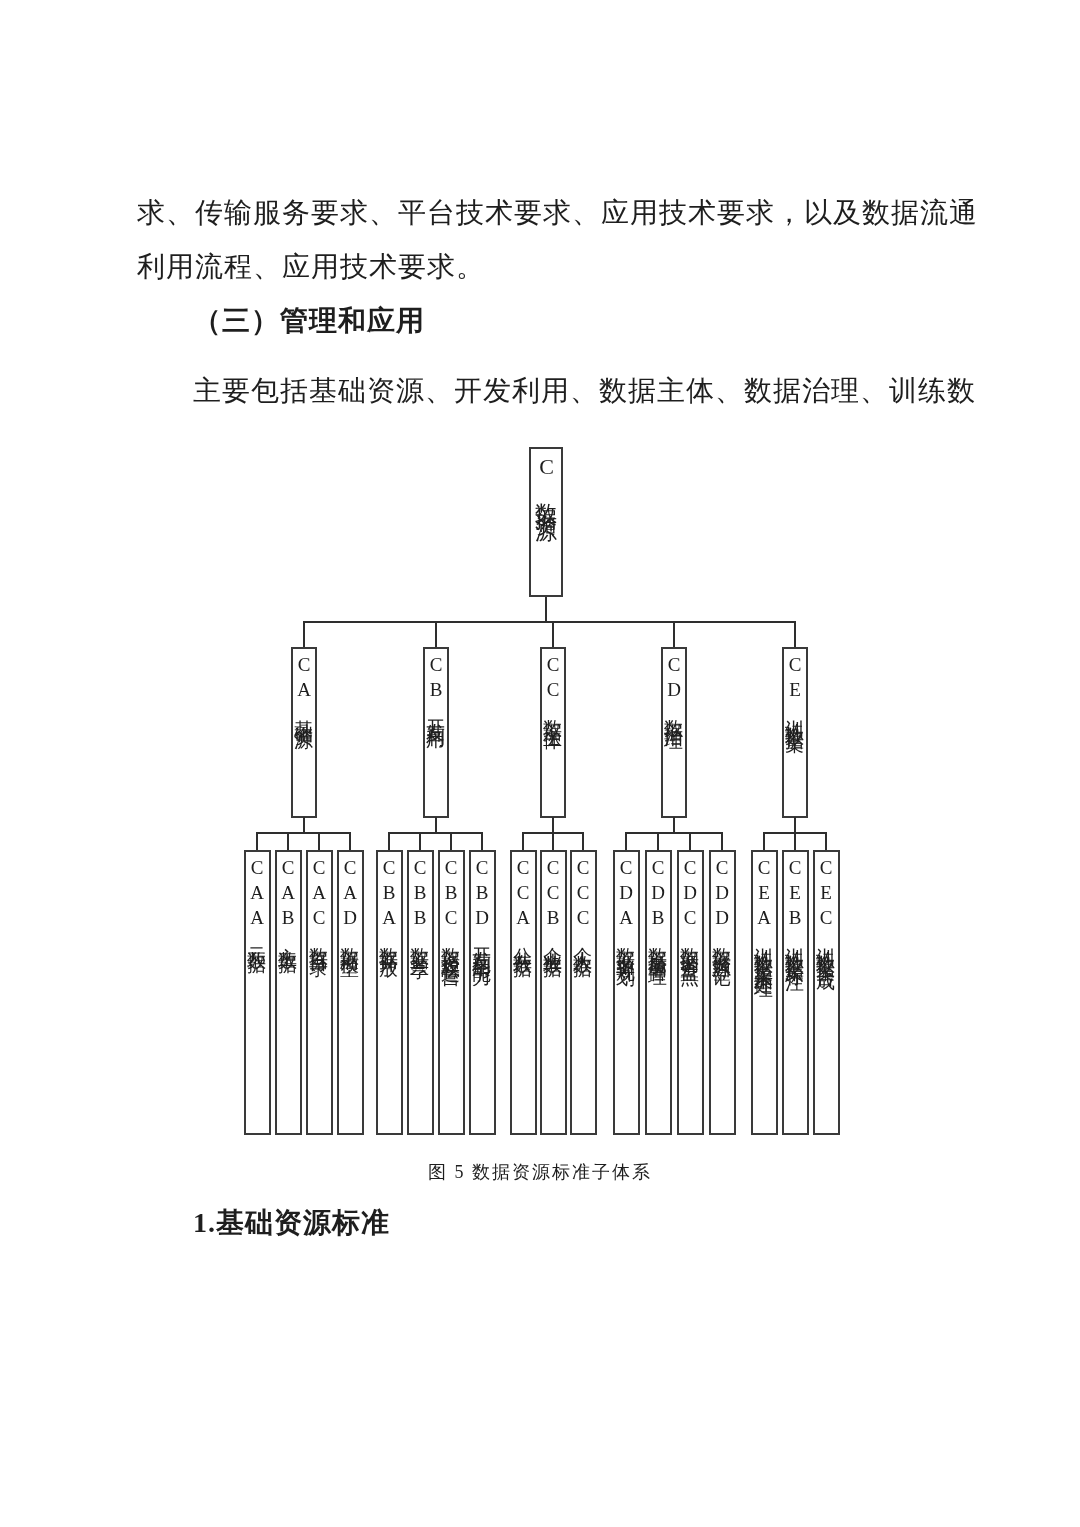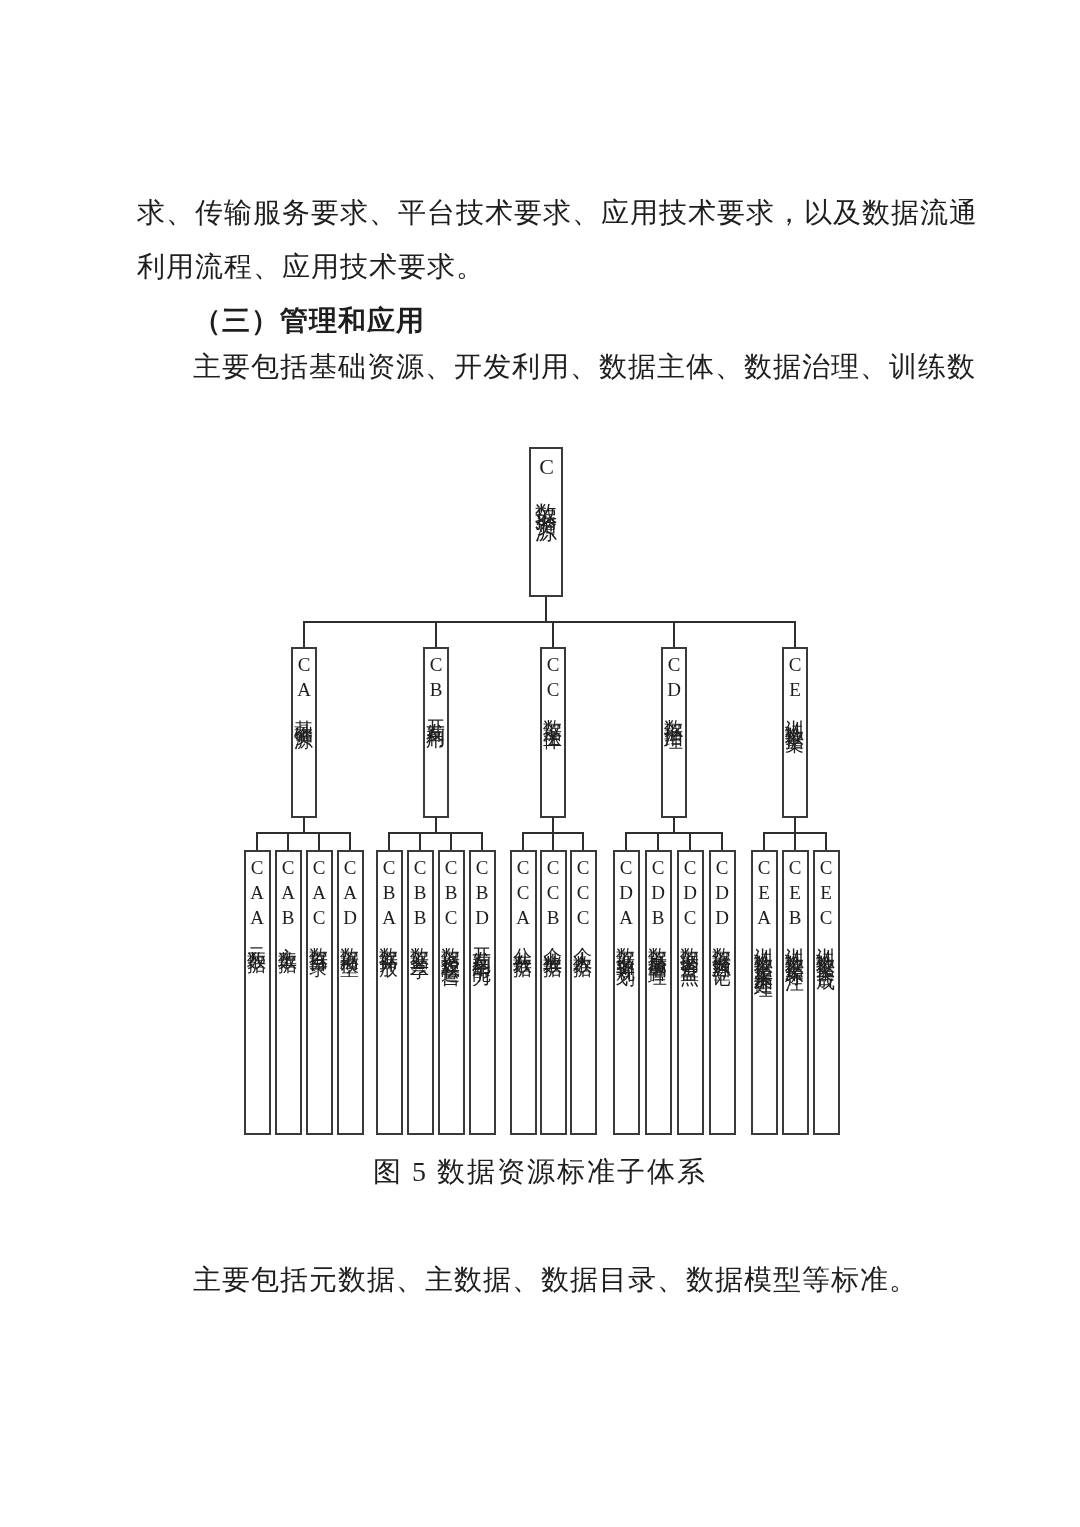--- a/index.html
+++ b/index.html
@@ -16,21 +16,21 @@
     position:absolute;
     left:137px;width:812px;height:54px;
     line-height:54px;font-size:28px;
     white-space:nowrap;
     letter-spacing:1px;
   }
   .indent{text-indent:2em;}
   .hd{font-weight:600;}
   .caption{
     position:absolute;left:0;width:1080px;height:54px;
-    line-height:54px;font-size:28px;text-align:center;
+    line-height:54px;font-size:18px;text-align:center;
     letter-spacing:2px;
   }
   .tline{position:absolute;background:#2e2e2e;}
   .tbox{
     position:absolute;
     box-sizing:border-box;
     border:2px solid #3a3a3a;
     background:#ffffff;
     display:flex;justify-content:center;
   }
@@ -46,21 +46,21 @@
 </head>
 <body>
 
 <div id="page">
 
   <div class="textline" style="top:186px;">求、传输服务要求、平台技术要求、应用技术要求，以及数据流通</div>
   <div class="textline" style="top:240px;">利用流程、应用技术要求。</div>
 
   <div class="textline indent hd" style="top:294px;">（三）管理和应用</div>
 
-  <div class="textline indent" style="top:340px;">主要包括基础资源、开发利用、数据主体、数据治理、训练数</div>
+  <div class="textline indent" style="top:364px;">主要包括基础资源、开发利用、数据主体、数据治理、训练数</div>
 
   <div id="figure-diagram">
       <div class="tbox" style="left: 529px; top: 447px; width: 34px; height: 150px;">
         <span class="vtext" style="font-size: 22px; letter-spacing: 6px;">C数据资源</span>
       </div>
       <div class="tline" style="left: 545px; top: 597px; width: 2px; height: 26px;"></div>
       <div class="tline" style="left: 304px; top: 621px; width: 491px; height: 2px;"></div>
       <div class="tline" style="left: 303px; top: 621px; width: 2px; height: 26px;"></div>
       <div class="tbox" style="left: 291px; top: 647px; width: 26px; height: 171px;">
         <span class="vtext" style="font-size: 19px;">CA基础资源</span>
@@ -160,15 +160,15 @@
         <span class="vtext" style="font-size: 19px;">CEB训练数据集标注</span>
       </div>
       <div class="tline" style="left: 825px; top: 832px; width: 2px; height: 18px;"></div>
       <div class="tbox" style="left: 812.5px; top: 850px; width: 27px; height: 285px;">
         <span class="vtext" style="font-size: 19px;">CEC训练数据集合成</span>
       </div>
     </div>
 
   <div class="caption" style="top:1145px;">图 5 数据资源标准子体系</div>
 
-  <div class="textline indent" style="top:1253px;">主要包括元数据、主数据、数据目录、数据模型等标准。</div>
+  <div class="textline indent hd" style="top:1196px;">1.基础资源标准</div>
 
 </div>
 
 </body></html>

